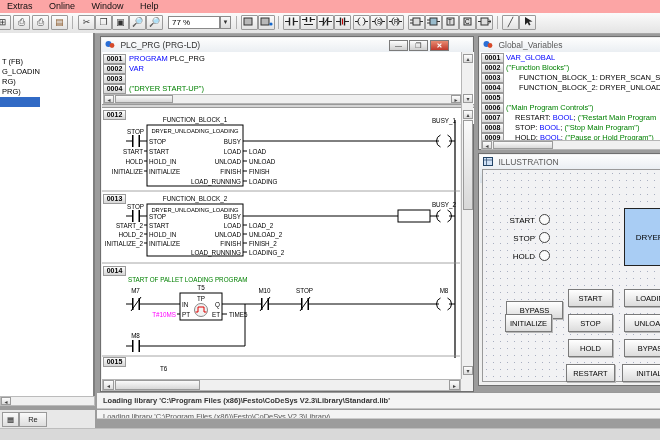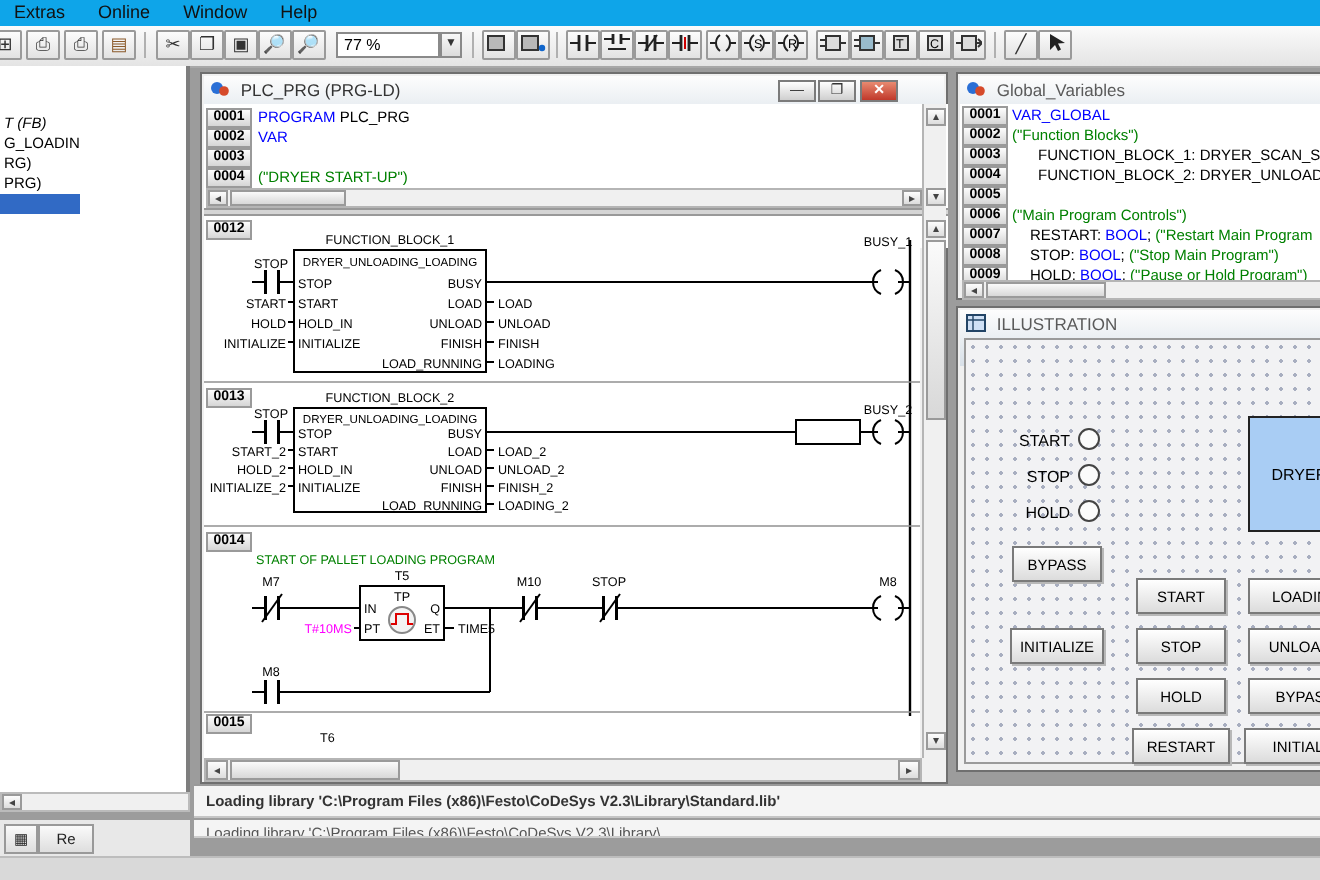--- a/index.html
+++ b/index.html
@@ -1,20 +1,20 @@
 <!DOCTYPE html>
 <html><head>
 <meta charset="utf-8">
 <style>
   html,body{margin:0;padding:0;background:#e8e8e8;}
   #app{position:relative;width:660px;height:440px;overflow:hidden;background:#9c9c9c;
        font-family:"Liberation Sans",sans-serif;-webkit-font-smoothing:antialiased;}
   .abs{position:absolute;}
   
-  #menubar{left:0;top:0;width:660px;height:13px;background:#0ea5e9;border-bottom:1px solid #dcdcdc;font-size:9px;color:#111;}
+  #menubar{left:0;top:0;width:660px;height:13px;background:#fca5a5;border-bottom:1px solid #dcdcdc;font-size:9px;color:#111;}
   .menu-item{display:inline-block;padding:1px 7px;cursor:default;}
   #toolbar{left:0;top:13px;width:660px;height:20px;background:linear-gradient(#fbfbfb,#e4e4e4);border-bottom:1px solid #a8a8a8;}
   .ico{position:absolute;top:2px;width:17px;height:15px;background:linear-gradient(#fcfcfc,#e2e2e2);
        border:1px solid #9a9a9a;border-radius:1px;box-sizing:border-box;text-align:center;font-size:9px;line-height:13px;color:#333;}
   .sep{position:absolute;top:3px;width:1px;height:13px;background:#b0b0b0;}
   #zoom-combo{left:168px;top:3px;width:52px;height:13px;background:#fff;border:1px solid #8a8a8a;font-size:8px;line-height:12px;padding-left:3px;box-sizing:border-box;color:#000;}
   #zoom-drop{left:220px;top:3px;width:11px;height:13px;background:linear-gradient(#f8f8f8,#dcdcdc);border:1px solid #8a8a8a;box-sizing:border-box;font-size:6px;text-align:center;line-height:11px;color:#333;}
   
   #tree{left:0;top:33px;width:95px;height:363px;background:#fff;border-right:2px solid #7e7e7e;box-sizing:border-box;}
   .tree-item{position:absolute;left:0px;height:10px;font-size:7.5px;line-height:10px;color:#000;padding-left:2px;white-space:nowrap;}
@@ -162,21 +162,21 @@
         </svg></div>
     <div class="sep" style="left:497px;"></div>
     <div class="ico" style="left:502px;">╱</div>
     <div class="ico" style="left:519px;">
       <svg width="13" height="11" viewBox="0 0 13 11">
           <path d="M4 1l0 8 2.5-2.5 1.5 3 1.5-.8-1.5-3 3.5-.2z" fill="#222"></path>
         </svg></div>
   </div>
 
   <div class="abs" id="tree">
-    <div class="tree-item" style="top:24px;font-style:italic;">T (FB)</div>
+    <div class="tree-item" style="top:24px;">T (FB)</div>
     <div class="tree-item" style="top:34px;">G_LOADIN</div>
     <div class="tree-item" style="top:44px;">RG)</div>
     <div class="tree-item" style="top:54px;">PRG)</div>
     <div class="tree-item tree-sel" style="top:64px;"></div>
   </div>
   <div class="abs" id="tree-hscroll">
     <div class="arrow-box" style="left:0;top:0;width:10px;height:8px;line-height:8px;">◂</div>
   </div>
   <div class="abs" id="tabstrip">
     <div class="mini-tab" style="left:2px;width:17px;">▦</div>
@@ -412,21 +412,21 @@
       <div class="lamp" style="left:56px;top:44px;"></div>
       <div class="lamp-label" style="left:24px;top:64px;">STOP</div>
       <div class="lamp" style="left:56px;top:62px;"></div>
       <div class="lamp-label" style="left:24px;top:82px;">HOLD</div>
       <div class="lamp" style="left:56px;top:80px;"></div>
 
       <div class="dryer" style="left:141px;top:38px;width:58px;height:58px;background:#a9cdf4;">
         <span>DRYER 2</span>
         </div>
 
-      <div class="vis-btn" style="left:23px;top:103px;width:45px;height:18px;">BYPASS</div>
+      <div class="vis-btn" style="left:23px;top:131px;width:57px;height:18px;">BYPASS</div>
       <div class="vis-btn" style="left:22px;top:144px;width:47px;height:18px;">INITIALIZE</div>
 
       <div class="vis-btn" style="left:85px;top:119px;width:45px;height:18px;">START</div>
       <div class="vis-btn" style="left:85px;top:144px;width:45px;height:18px;">STOP</div>
       <div class="vis-btn" style="left:85px;top:169px;width:45px;height:18px;">HOLD</div>
       <div class="vis-btn" style="left:83px;top:194px;width:49px;height:18px;">RESTART</div>
 
       <div class="vis-btn" style="left:141px;top:119px;width:52px;height:18px;">LOADIN</div>
       <div class="vis-btn" style="left:141px;top:144px;width:52px;height:18px;">UNLOAD</div>
       <div class="vis-btn" style="left:141px;top:169px;width:52px;height:18px;">BYPAS</div>

